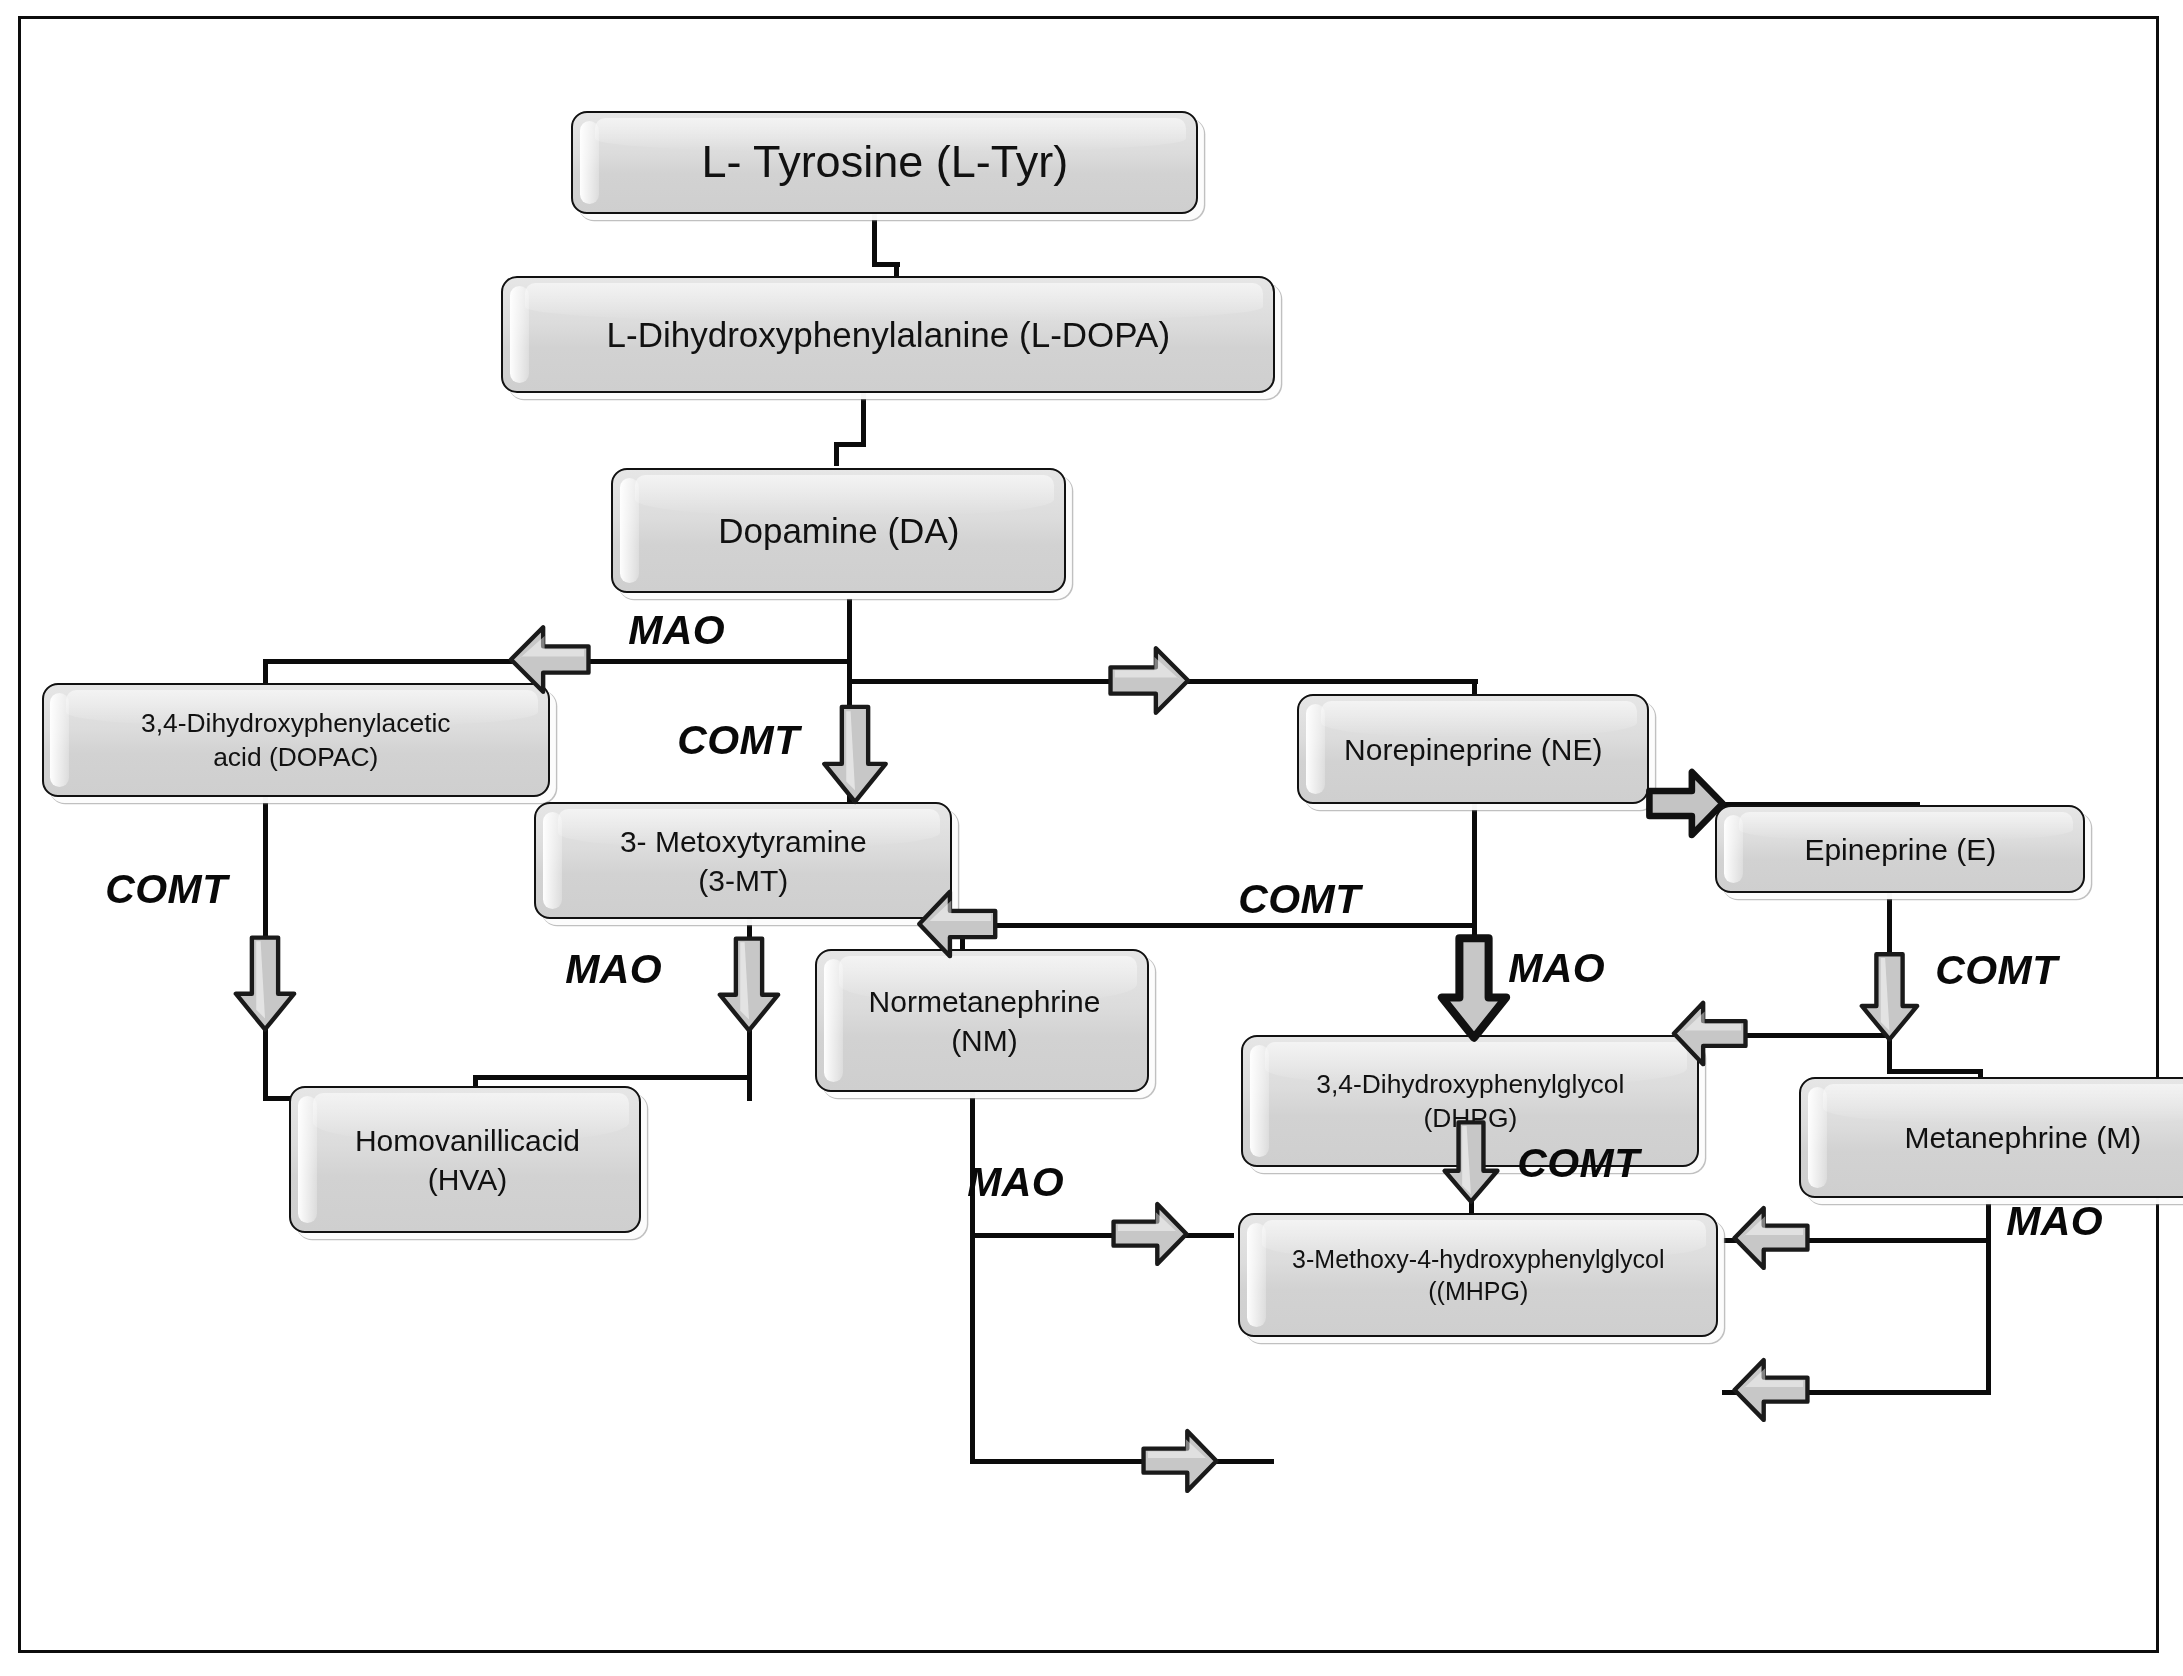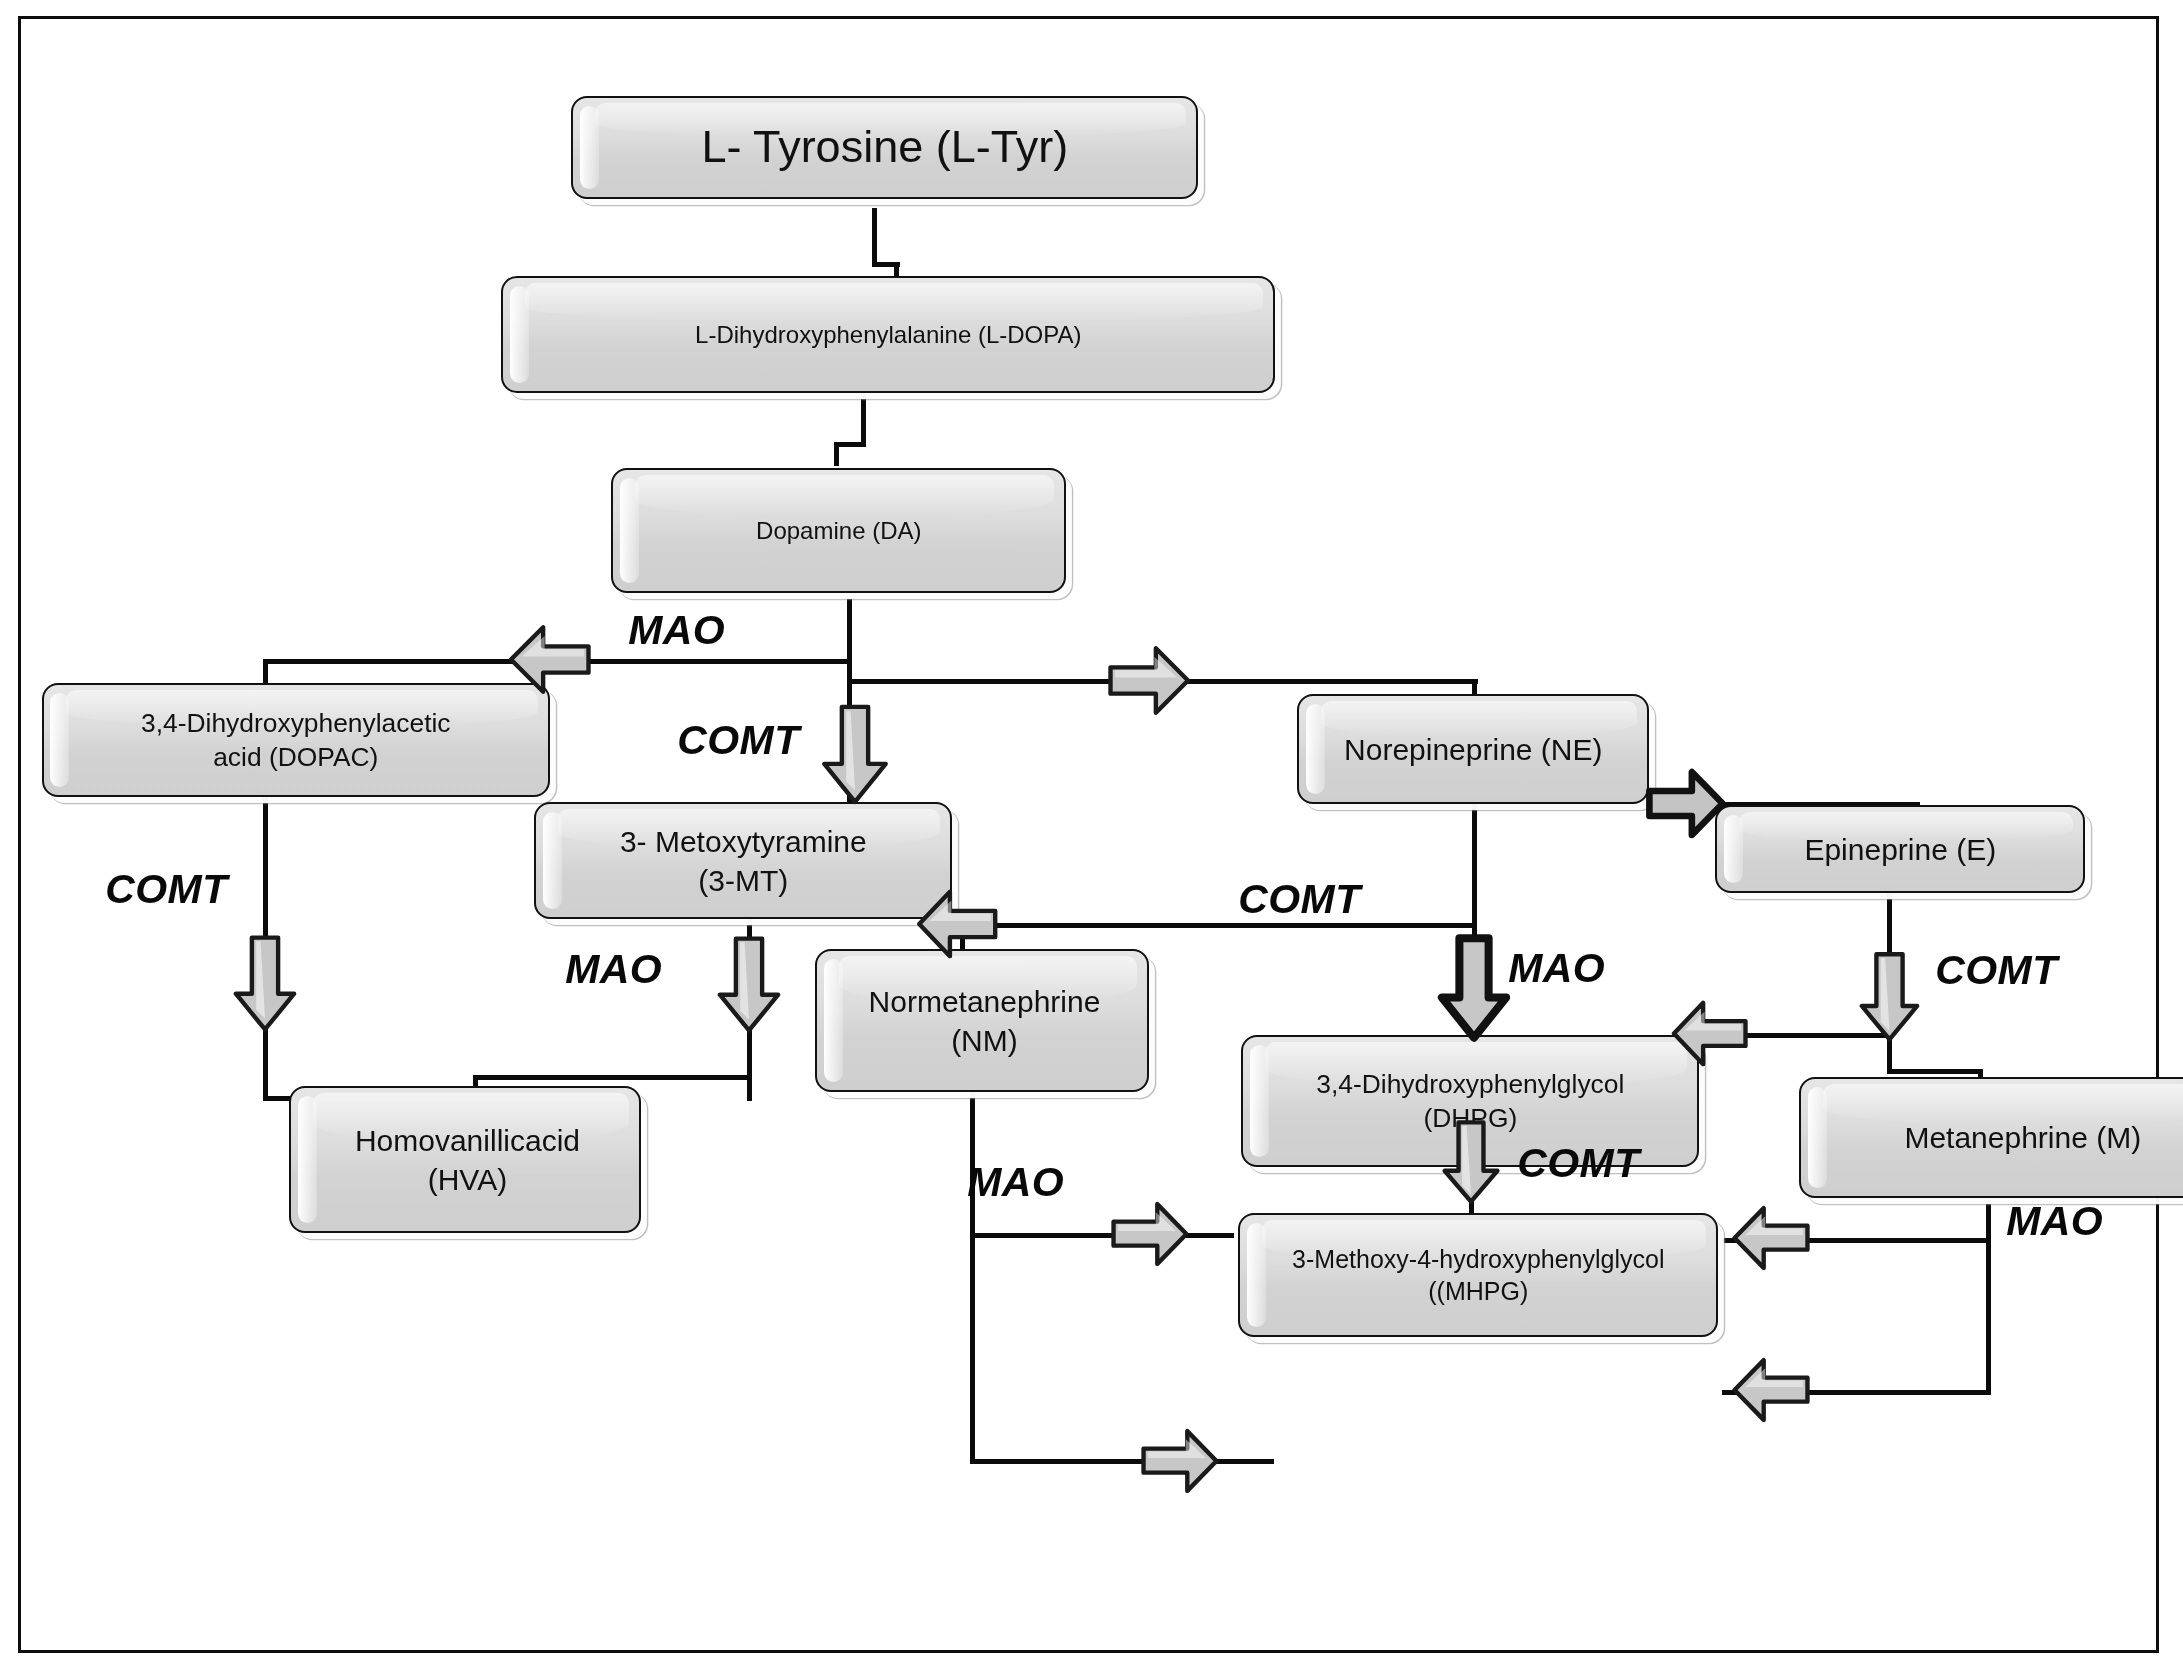--- a/index.html
+++ b/index.html
@@ -32,21 +32,21 @@
   
   .node::after{
     content:"";position:absolute;left:22px;right:10.3px;top:5.1px;height:34%;
     border-radius:10.3px 10.3px 40% 40%;
     background:linear-gradient(180deg,rgba(255,255,255,.55),rgba(255,255,255,0));
     pointer-events:none;
   }
   .node span{position:relative;z-index:2;display:block;}
 
   .fs-xl{font-size:45px;}
-  .fs-lg{font-size:24px;}
+  .fs-lg{font-size:35px;}
   .fs-md{font-size:30px;}
   .fs-sm{font-size:26.4px;}
   .fs-xs{font-size:25px;}
 
   
   .ln{position:absolute;background:#0b0b0b;z-index:10;}
   .lnh{height:5.1px;}
   .lnv{width:5.1px;}
 
   
@@ -202,21 +202,21 @@
     <div class="enz enz-lg" style="left:656px;top:698px;">COMT</div>
     <div class="enz enz-lg" style="left:84px;top:847px;">COMT</div>
     <div class="enz enz-lg" style="left:544px;top:927px;">MAO</div>
     <div class="enz enz-lg" style="left:1217px;top:857px;">COMT</div>
     <div class="enz enz-lg" style="left:1487px;top:926px;">MAO</div>
     <div class="enz enz-lg" style="left:1914px;top:928px;">COMT</div>
     <div class="enz enz-lg" style="left:946px;top:1140px;">MAO</div>
     <div class="enz enz-lg" style="left:1496px;top:1121px;">COMT</div>
     <div class="enz enz-lg" style="left:1985px;top:1179px;">MAO</div>
 
-    <div class="node fs-xl" style="left:550px;top:77px;width:627px;height:103px;">
+    <div class="node fs-xl" style="left:550px;top:92px;width:627px;height:103px;">
       <span>L- Tyrosine (L-Tyr)</span>
     </div>
 
     <div class="node fs-lg" style="left:480px;top:257px;width:774px;height:117px;">
       <span>L-Dihydroxyphenylalanine (L-DOPA)</span>
     </div>
 
     <div class="node fs-lg" style="left:590px;top:449px;width:455px;height:125px;">
       <span>Dopamine (DA)</span>
     </div>

